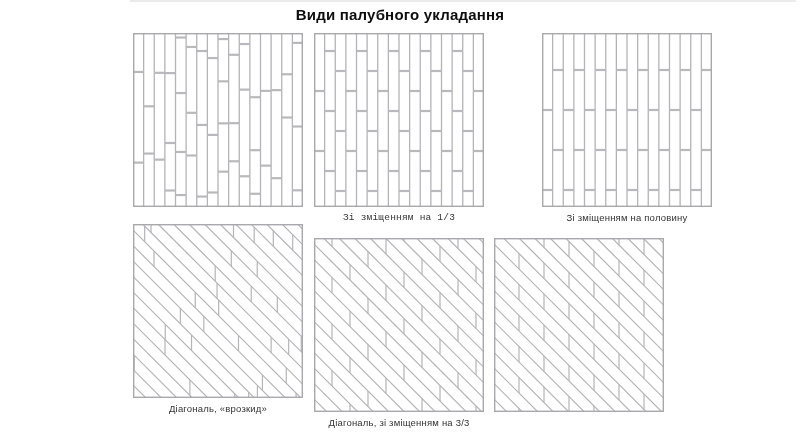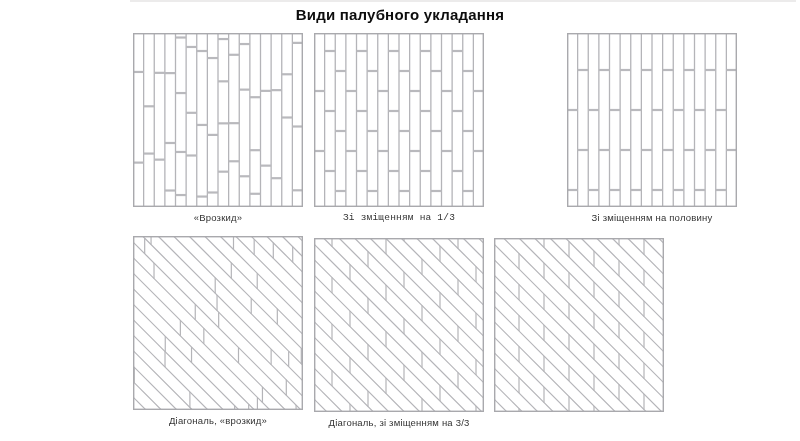--- a/index.html
+++ b/index.html
@@ -27,22 +27,22 @@
   .panel svg{display:block;width:170px;height:174px;}
   .panel figcaption{
     margin-top:5px;
     text-align:center;
     font-size:9.5px;color:#333333;
     letter-spacing:0.2px;
     white-space:nowrap;
   }
   .pos-0{left:133px;top:33px;}
   .pos-1{left:314px;top:33px;}
-  .pos-2{left:519px;top:33px;padding-left:48px;}
-  .pos-3{left:133px;top:236px;}
+  .pos-2{left:494px;top:33px;padding-left:48px;}
+  .pos-3{left:133px;top:224px;}
   .pos-4{left:314px;top:238px;}
   .pos-5{left:494px;top:238px;}
 </style>
 </head>
 <body>
 
 <div class="page">
 
   <div class="top-strip"></div>
 
@@ -111,21 +111,20 @@
           <line x1="138.125" y1="57.15065790498629" x2="148.75" y2="57.15065790498629" stroke="#b9b9bd" stroke-width="2.2"></line>
           <line x1="138.125" y1="145.19195002196358" x2="148.75" y2="145.19195002196358" stroke="#b9b9bd" stroke-width="2.2"></line>
           <line x1="148.75" y1="41.2700532658957" x2="159.375" y2="41.2700532658957" stroke="#b9b9bd" stroke-width="2.2"></line>
           <line x1="148.75" y1="84.50097380932421" x2="159.375" y2="84.50097380932421" stroke="#b9b9bd" stroke-width="2.2"></line>
           <line x1="159.375" y1="9.876463300082833" x2="170" y2="9.876463300082833" stroke="#b9b9bd" stroke-width="2.2"></line>
           <line x1="159.375" y1="93.50252541759983" x2="170" y2="93.50252541759983" stroke="#b9b9bd" stroke-width="2.2"></line>
           <line x1="159.375" y1="157.29635592643172" x2="170" y2="157.29635592643172" stroke="#b9b9bd" stroke-width="2.2"></line>
         </g>
         <rect x="0.7" y="0.7" width="168.6" height="172.6" fill="none" stroke="#a9a9ad" stroke-width="1.4"></rect>
       </svg>
-    <figcaption style="color: rgb(51, 51, 51);">«Врозкид»</figcaption>
   </figure>
 
   <figure class="panel pos-1">
     <svg viewBox="0 0 170 174">
         <defs>
           <clipPath id="clip-panel-1">
             <rect x="0" y="0" width="170" height="174"></rect>
           </clipPath>
         </defs>
         <g clip-path="url(#clip-panel-1)">

